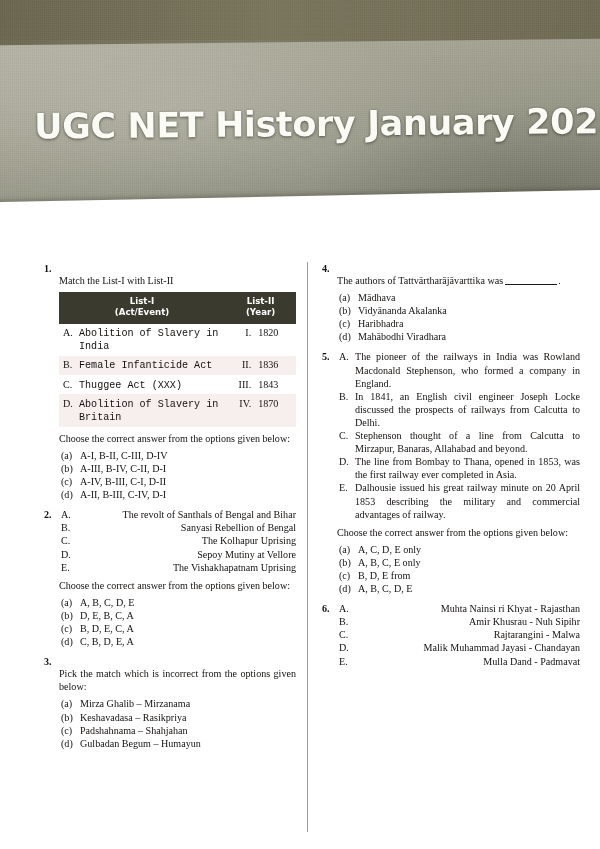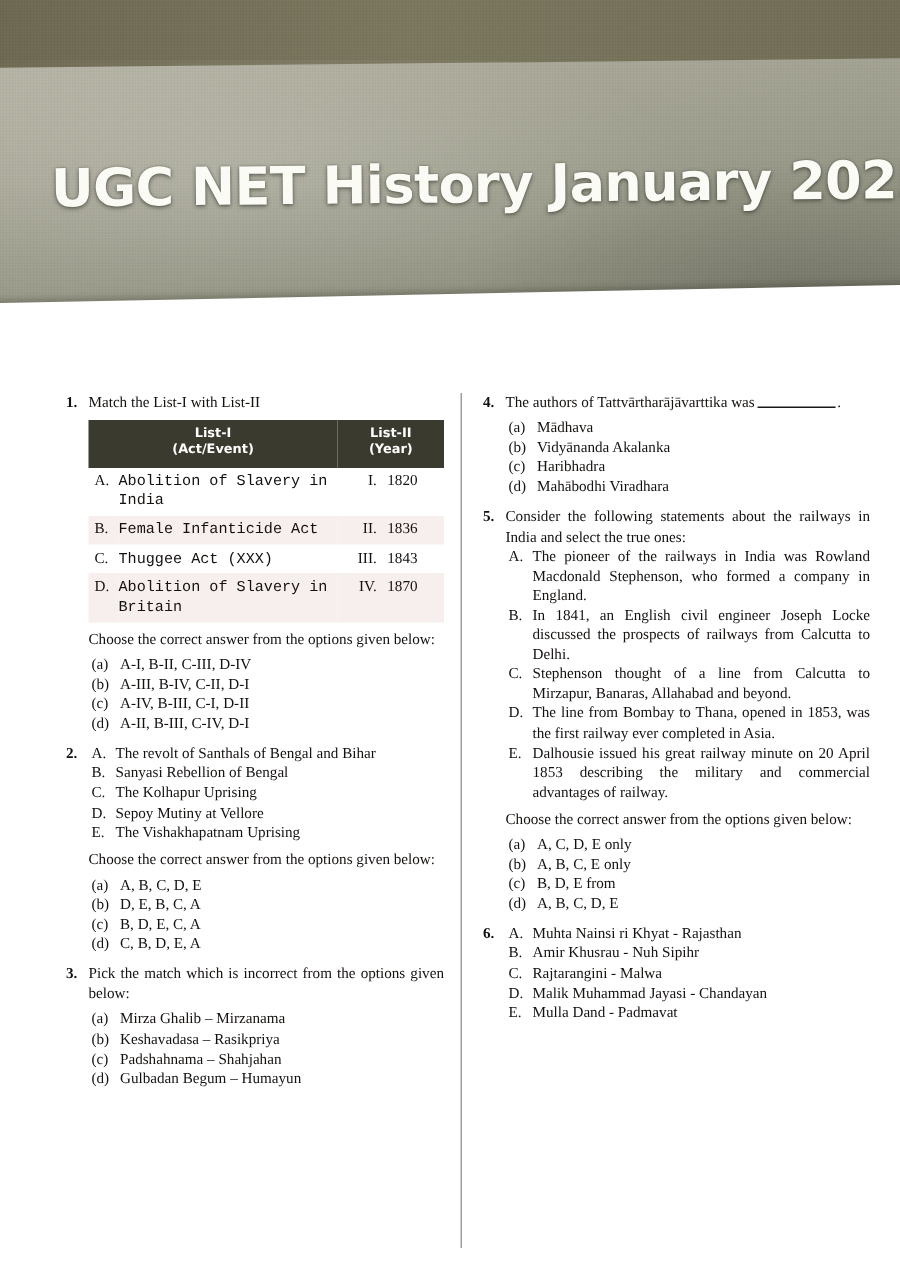--- a/index.html
+++ b/index.html
@@ -114,39 +114,39 @@
   }
   .q-num {
     width: 15px;
     flex: 0 0 15px;
     font-weight: bold;
     font-size: 10.1px;
   }
   .q-body { flex: 1 1 auto; }
   .q-stem {
     text-align: justify;
-    margin: 0 0 0 0;
+    margin: 12px 0 0 0;
   }
   .q-stem.nojust { text-align: left; }
 
   
   .stmts { margin-top: 0px; }
   .stmt {
     display: flex;
     margin-left: 2px;
   }
   .stmt-key {
     width: 16px;
     flex: 0 0 16px;
   }
   .stmt-txt {
     flex: 1 1 auto;
     text-align: justify;
   }
-  .stmt-txt.nojust { text-align: left; }
+  .stmt-txt.nojust { text-align: right; }
 
   
   .opts { margin-top: 4px; }
   .opt {
     display: flex;
     margin-left: 2px;
   }
   .opt-key {
     width: 19px;
     flex: 0 0 19px;
@@ -383,21 +383,20 @@
             <div class="opt-key">(d)</div>
             <div class="opt-txt">Mahābodhi Viradhara</div>
           </div>
         </div>
       </div>
     </div>
 
     <div class="q">
       <div class="q-num">5.</div>
       <div class="q-body">
-        <div class="q-stem">Consider the following statements about the railways in India and select the true ones:</div>
         <div class="stmts">
           <div class="stmt">
             <div class="stmt-key">A.</div>
             <div class="stmt-txt">The pioneer of the railways in India was Rowland Macdonald Stephenson, who formed a company in England.</div>
           </div>
           <div class="stmt">
             <div class="stmt-key">B.</div>
             <div class="stmt-txt">In 1841, an English civil engineer Joseph Locke discussed the prospects of railways from Calcutta to Delhi.</div>
           </div>
           <div class="stmt">

